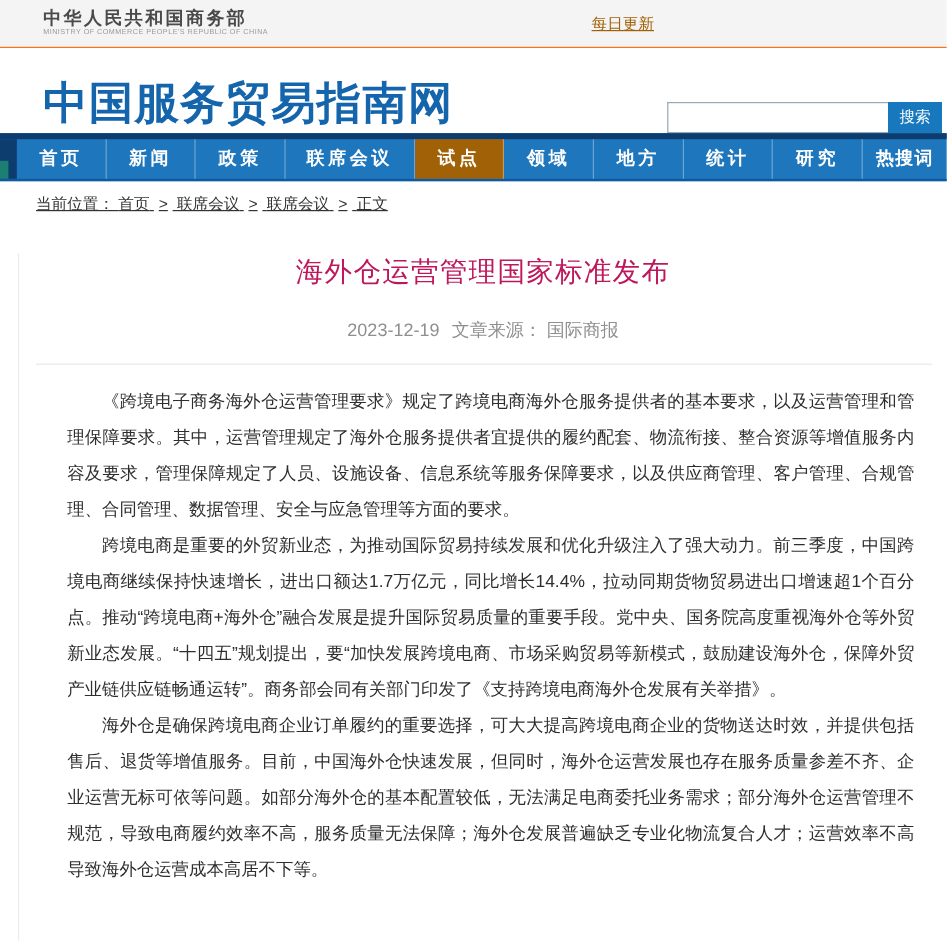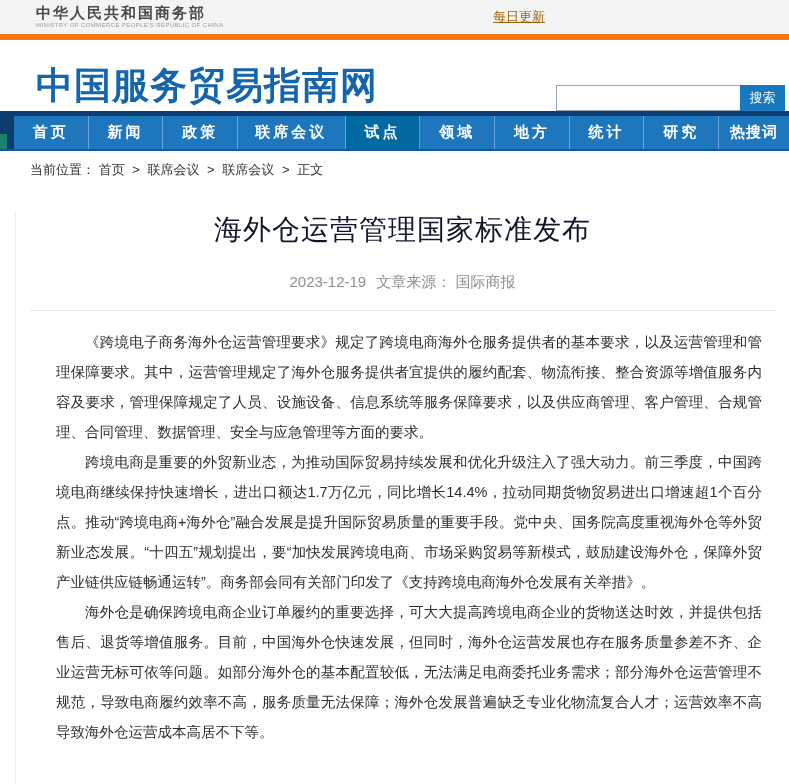--- a/index.html
+++ b/index.html
@@ -6,21 +6,21 @@
   html, body {
     width: 789px; height: 784px;
     font-family: "Liberation Sans", "DejaVu Sans", sans-serif;
     background: #ffffff;
     overflow: hidden;
   }
   
   .topbar {
     height: 40px;
     background: #f4f4f4;
-    border-bottom: 6px solid #f97316;
+    border-bottom: 1px solid #f97316;
     display: flex;
     align-items: center;
     justify-content: space-between;
     padding: 0 14px 0 36px;
   }
   .mofcom { line-height: 1.1; }
   .mofcom-cn {
     font-size: 15px;
     font-weight: bold;
     color: #4a4a4a;
@@ -101,42 +101,43 @@
     justify-content: center;
     color: #ffffff;
     font-size: 15px;
     font-weight: bold;
     letter-spacing: 3px;
     border-right: 1px solid rgba(255,255,255,0.35);
     cursor: pointer;
     white-space: nowrap;
   }
   .nav-item.wide { flex: 1.45 1 0; }
-  .nav-item.active { background: #0369a1; }
+  .nav-item.active { background: #a16207; }
   .nav-item.hot { letter-spacing: 1px; flex: 0.95 1 0; border-right: none; }
   
   .breadcrumb {
     padding: 10px 0 8px 30px;
     font-size: 13px;
     color: #333333;
+    text-decoration: underline;
   }
   .breadcrumb .crumb { cursor: pointer; }
   .breadcrumb .sep { margin: 0 4px; color: #333333; }
   
   .content {
     margin-left: 15px;
     border-left: 1px solid #ececec;
     min-height: 600px;
     padding-bottom: 20px;
   }
   .article-title {
     text-align: center;
-    font-size: 28px;
+    font-size: 23px;
     font-weight: 500;
-    color: #0f172a;
+    color: #be185d;
     margin-top: 24px;
     letter-spacing: 1px;
   }
   .article-meta {
     text-align: center;
     font-size: 15px;
     color: #8f8f8f;
     margin-top: 24px;
   }
   .article-sep {

